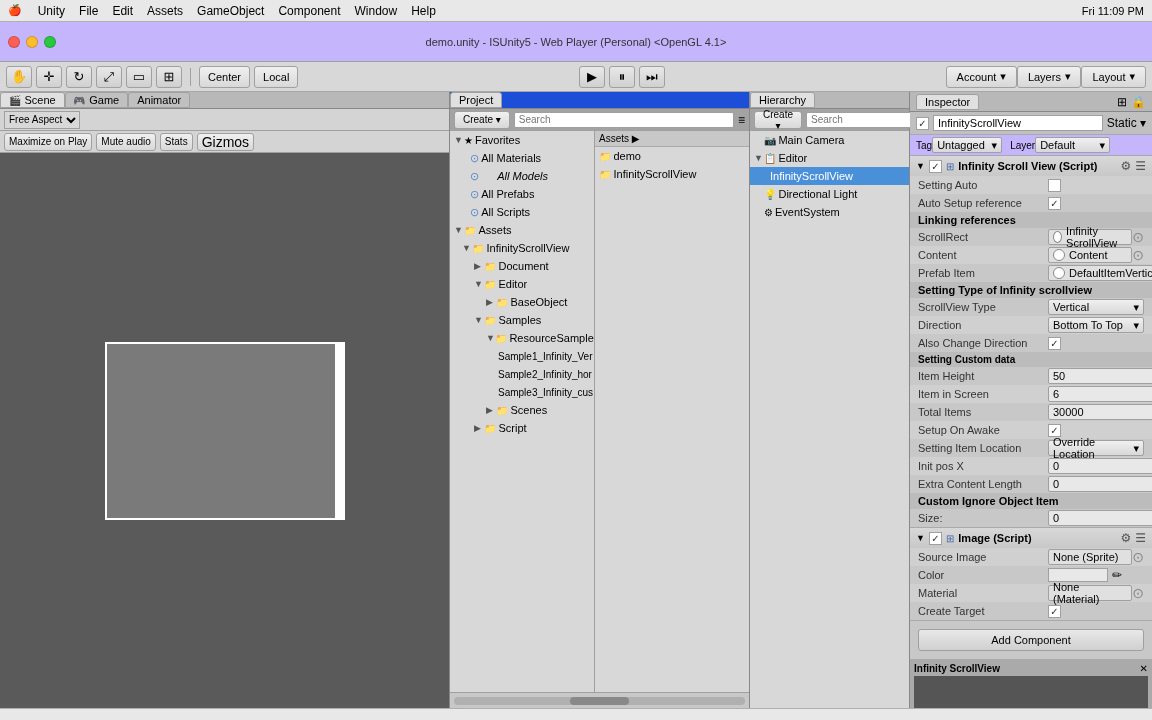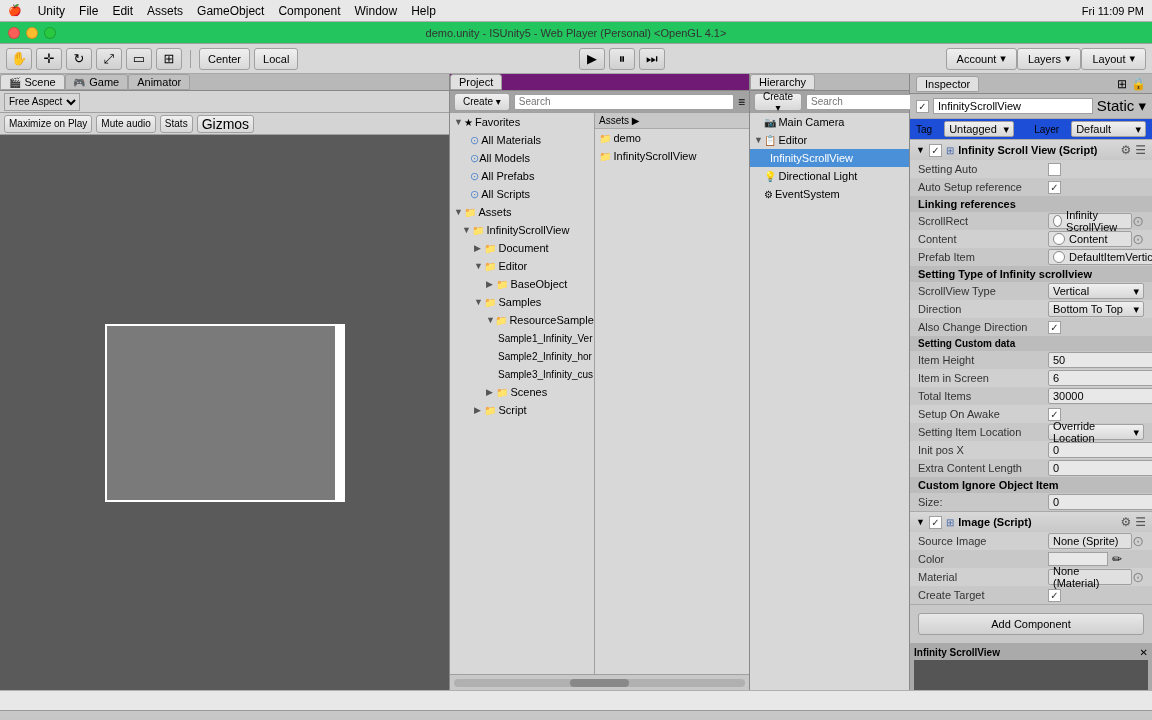--- a/index.html
+++ b/index.html
@@ -5,21 +5,21 @@
     * { box-sizing: border-box; margin: 0; padding: 0; }
     body { font-family: -apple-system, 'Helvetica Neue', Arial, sans-serif; font-size: 11px; background: #c8c8c8; overflow: hidden; width: 1152px; height: 720px; }
 
     
     .menu-bar { display: flex; align-items: center; background: #e8e8e8; height: 22px; border-bottom: 1px solid #b0b0b0; padding: 0 8px; gap: 16px; }
     .menu-bar-items { display: flex; gap: 14px; }
     .menu-bar-item { font-size: 12px; font-weight: 500; cursor: default; }
     .menu-bar-right { margin-left: auto; display: flex; align-items: center; gap: 8px; font-size: 11px; }
 
     
-    .title-bar { display: flex; align-items: center; justify-content: center; background: #22c55e; height: 22px; border-bottom: 1px solid #a0a0a0; position: relative; }
+    .title-bar { display: flex; align-items: center; justify-content: center; background: #c4b5fd; height: 40px; border-bottom: 1px solid #a0a0a0; position: relative; }
     .title-bar-controls { position: absolute; left: 8px; display: flex; gap: 6px; }
     .traffic-light { width: 12px; height: 12px; border-radius: 50%; border: 1px solid rgba(0,0,0,0.2); }
     .tl-close { background: #ff5f57; }
     .tl-min { background: #ffbd2e; }
     .tl-max { background: #28c940; }
 
     
     .toolbar { display: flex; align-items: center; background: #d8d8d8; height: 30px; border-bottom: 1px solid #a8a8a8; padding: 0 6px; gap: 4px; }
     .toolbar-btn { background: linear-gradient(to bottom, #f0f0f0, #d8d8d8); border: 1px solid #a0a0a0; border-radius: 3px; padding: 2px 8px; font-size: 11px; cursor: pointer; height: 22px; display: flex; align-items: center; }
     .toolbar-separator { width: 1px; height: 18px; background: #a0a0a0; margin: 0 4px; }
@@ -181,21 +181,21 @@
     </div>
 
     <div class="scene-content">
       <div class="scene-inner">
         <div class="scene-white-bar"></div>
       </div>
     </div>
   </div>
 
   <div class="project-panel">
-    <div style="display:flex; background:#701a75; border-bottom:1px solid #888;">
+    <div style="display:flex; background:#1d4ed8; border-bottom:1px solid #888;">
       <div class="panel-tab active">
         <span>Project</span>
       </div>
     </div>
     <div class="panel-toolbar">
       <button class="toolbar-btn" style="font-size:10px; height:18px;">Create ▾</button>
       <input type="text" style="flex: 1 1 0%; height: 16px; font-size: 10px; border: 1px solid rgb(160, 160, 160); border-radius: 2px; padding: 0px 4px;" placeholder="Search">
       <span style="font-size:12px; cursor:pointer;">≡</span>
     </div>
     <div class="project-split">
@@ -206,21 +206,21 @@
           <span class="tree-arrow">▼</span>
           <span style="font-size:10px;">★</span>
           <span style="margin-left:2px;">Favorites</span>
         </div>
         <div class="tree-item" style="padding-left:20px;">
           <span style="color:#5588cc;">⊙</span>
             <span style="margin-left:2px;">All Materials</span>
         </div>
         <div class="tree-item" style="padding-left:20px;">
           <span style="color:#5588cc;">⊙</span>
-            <span style="margin-left:0;">All Models</span>
+            <span style="margin-left:18px;font-style:italic;">All Models</span>
         </div>
         <div class="tree-item" style="padding-left:20px;">
           <span style="color:#5588cc;">⊙</span>
             <span style="margin-left:2px;">All Prefabs</span>
         </div>
         <div class="tree-item" style="padding-left:20px;">
           <span style="color:#5588cc;">⊙</span>
             <span style="margin-left:2px;">All Scripts</span>
         </div>
 
@@ -349,23 +349,23 @@
         <span style="font-size:12px; cursor:pointer;">🔒</span>
       </div>
     </div>
     <div class="inspector-content">
 
       <div style="display:flex; align-items:center; padding:3px 6px; background:#c0c0c0; border-bottom:1px solid #aaa;">
         <div class="inspector-checkbox">
             <span class="checkmark">✓</span>
           </div>
         <input type="text" value="InfinityScrollView" style="flex: 1 1 0%; margin: 0px 4px; font-size: 11px; height: 16px; border: 1px solid rgb(160, 160, 160); padding: 0px 4px;">
-        <span style="font-size:15px;text-align:right;">Static ▾</span>
-      </div>
-      <div style="display:flex; align-items:center; padding:2px 6px; background:#1d4ed8; border-bottom:1px solid #aaa;gap:12px;">
+        <span style="font-size:12px;text-align:right;">Static ▾</span>
+      </div>
+      <div style="display:flex; align-items:center; padding:2px 6px; background:#c4b5fd; border-bottom:1px solid #aaa;">
         <span style="font-size:10px;">Tag </span>
         <div class="inspector-dropdown" style="width:70px; flex:none; margin-right:8px;">
             <span>Untagged</span>
             <span>▾</span>
           </div>
         <span style="font-size:10px;">Layer </span>
         <div class="inspector-dropdown" style="width:75px; flex:none;">
             <span>Default</span>
             <span>▾</span>
           </div>

